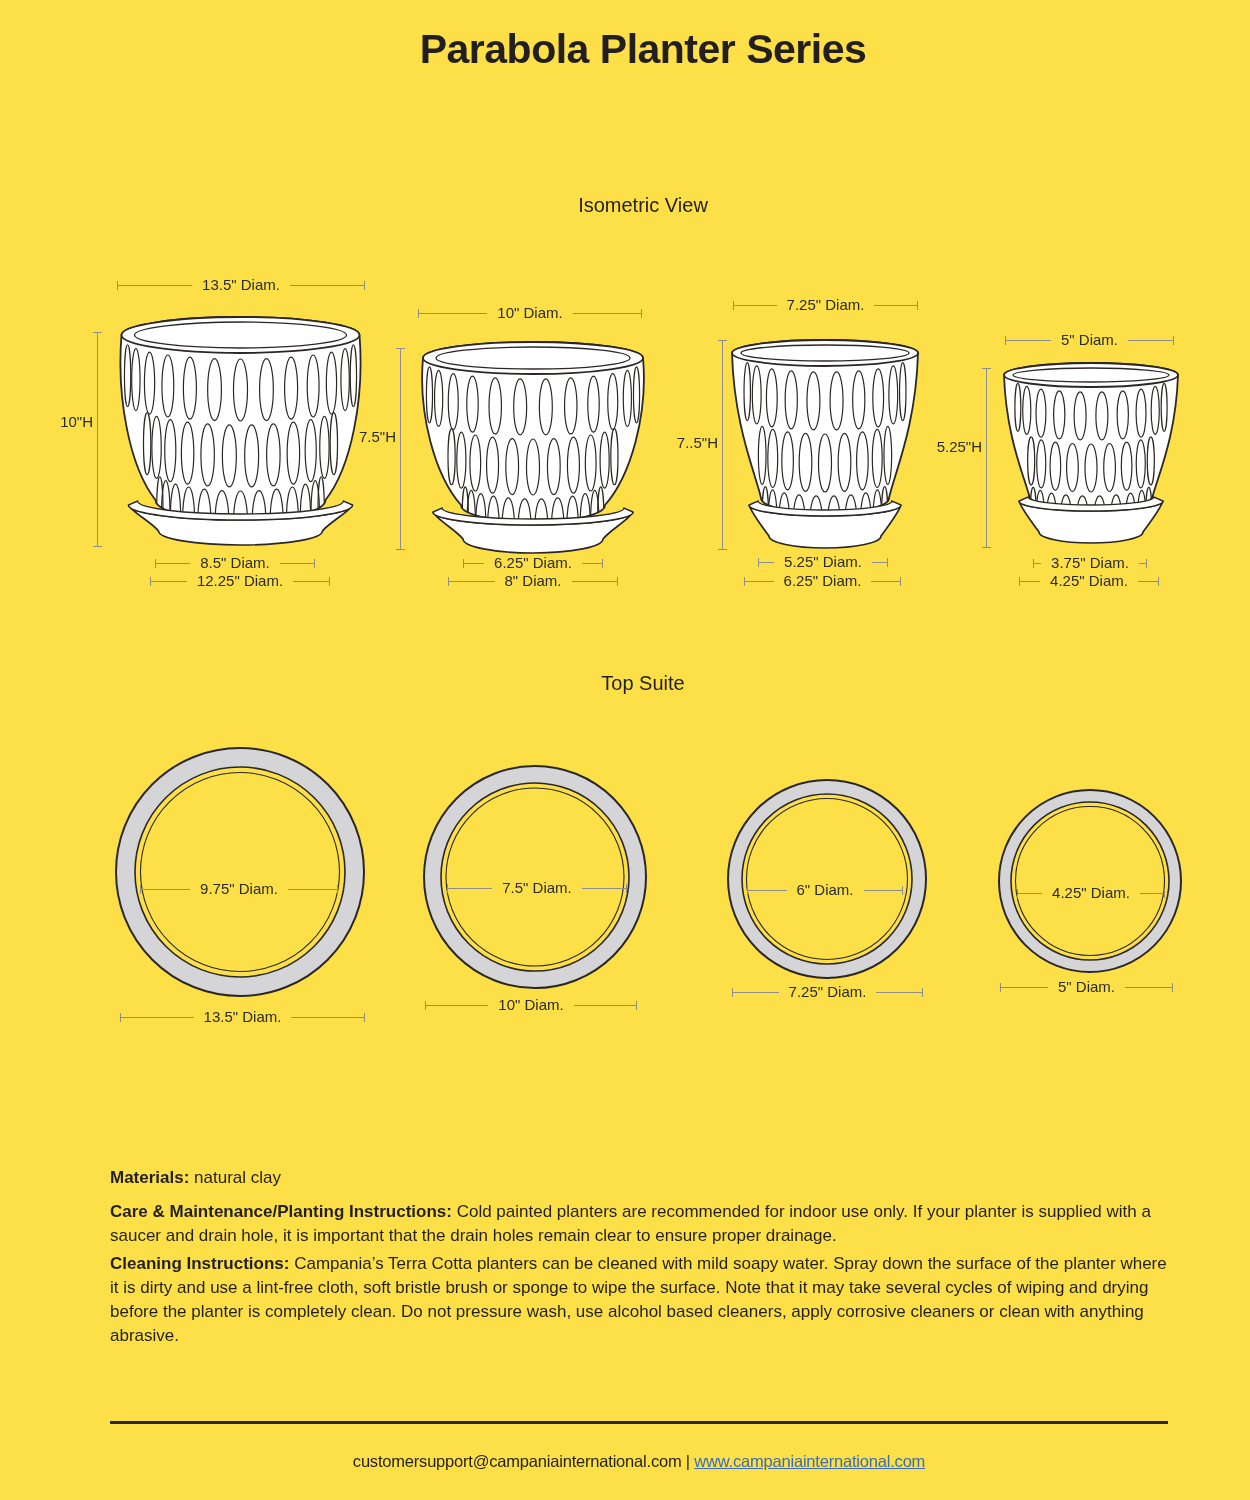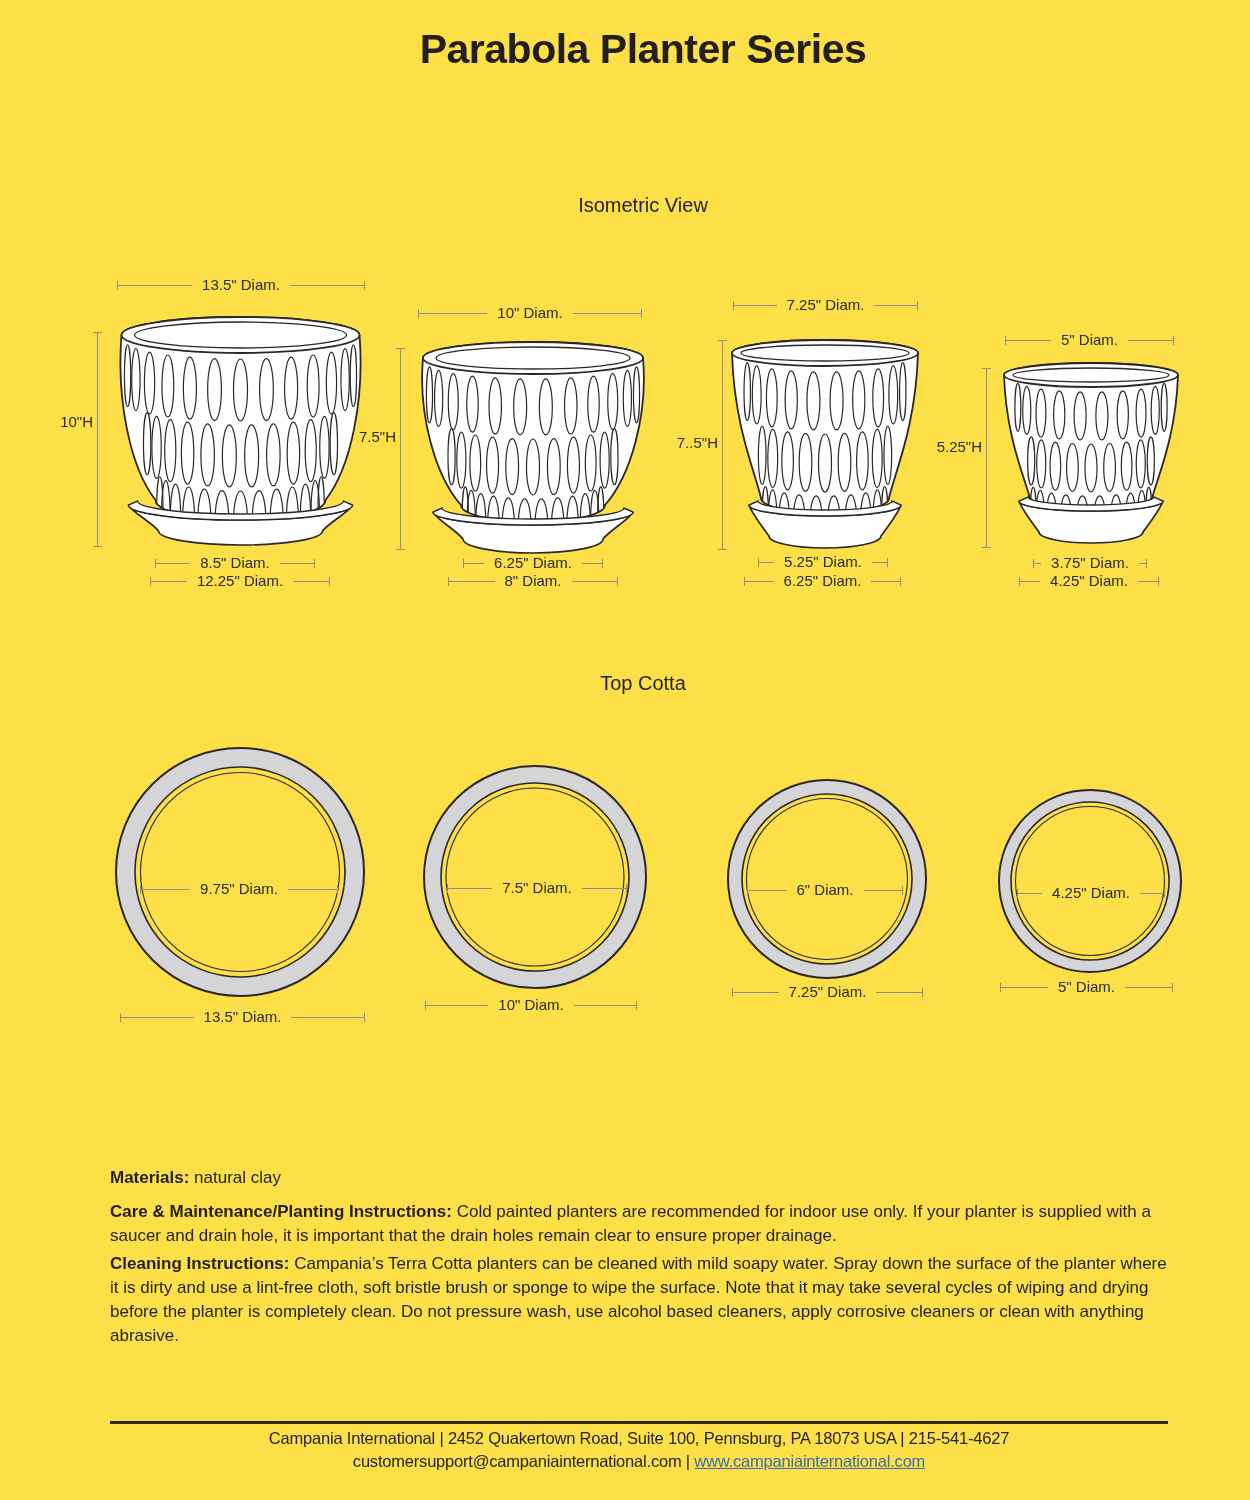--- a/index.html
+++ b/index.html
@@ -330,21 +330,21 @@
       <span class="tick"></span>
   </div>
   <div class="hdim" style="left:1019px;top:574px;width:140px;">
     <span class="tick"></span>
       <span class="dline"></span>
     <span class="dlabel">4.25" Diam.</span>
     <span class="dline"></span>
       <span class="tick"></span>
   </div>
 
-  <div class="sec-head sec-top">Top Cotta</div>
+  <div class="sec-head sec-top">Top Suite</div>
 
   <svg style="left:113px;top:745px;" width="254" height="254" viewBox="0 0 254 254">
     <circle cx="127" cy="127" r="114.5" fill="none" stroke="#d5d5d7" stroke-width="19"></circle>
     <circle cx="127" cy="127" r="124" fill="none" stroke="#2b2726" stroke-width="2"></circle>
     <circle cx="127" cy="127" r="105" fill="none" stroke="#2b2726" stroke-width="1.6"></circle>
     <circle cx="127" cy="127" r="99.5" fill="none" stroke="#2b2726" stroke-width="1.1"></circle>
   </svg>
   <div class="hdim" style="left:140px;top:882px;width:198px;">
     <span class="tick"></span>
       <span class="dline"></span>
@@ -423,16 +423,15 @@
       <span class="tick"></span>
   </div>
 
   <p class="para" style="top:1200px;"><b>Care &amp; Maintenance/Planting Instructions:</b> <span>Cold painted planters are recommended for indoor use only. If your planter is supplied with a saucer and drain hole, it is important that the drain holes remain clear to ensure proper drainage.</span></p>
 
   <p class="para" style="top:1166px;"><b>Materials:</b> <span>natural clay</span></p>
 
   <p class="para" style="top:1252px;"><b>Cleaning Instructions:</b> <span>Campania’s Terra Cotta planters can be cleaned with mild soapy water. Spray down the surface of the planter where it is dirty and use a lint-free cloth, soft bristle brush or sponge to wipe the surface. Note that it may take several cycles of wiping and drying before the planter is completely clean. Do not pressure wash, use alcohol based cleaners, apply corrosive cleaners or clean with anything abrasive.</span></p>
 
   <div class="rule" style="top:1421px;"></div>
-  <div class="foot" style="top:1429px;">Campania International | 2452 Quakertown Road, Suite 100, Pennsburg, PA 18073 USA | 215-541-4627</div>
   <div class="foot" style="top:1452px;"><span>customersupport@campaniainternational.com</span> <span>|</span> <a href="#">www.campaniainternational.com</a></div>
 
 </div>
 
 </body></html>

